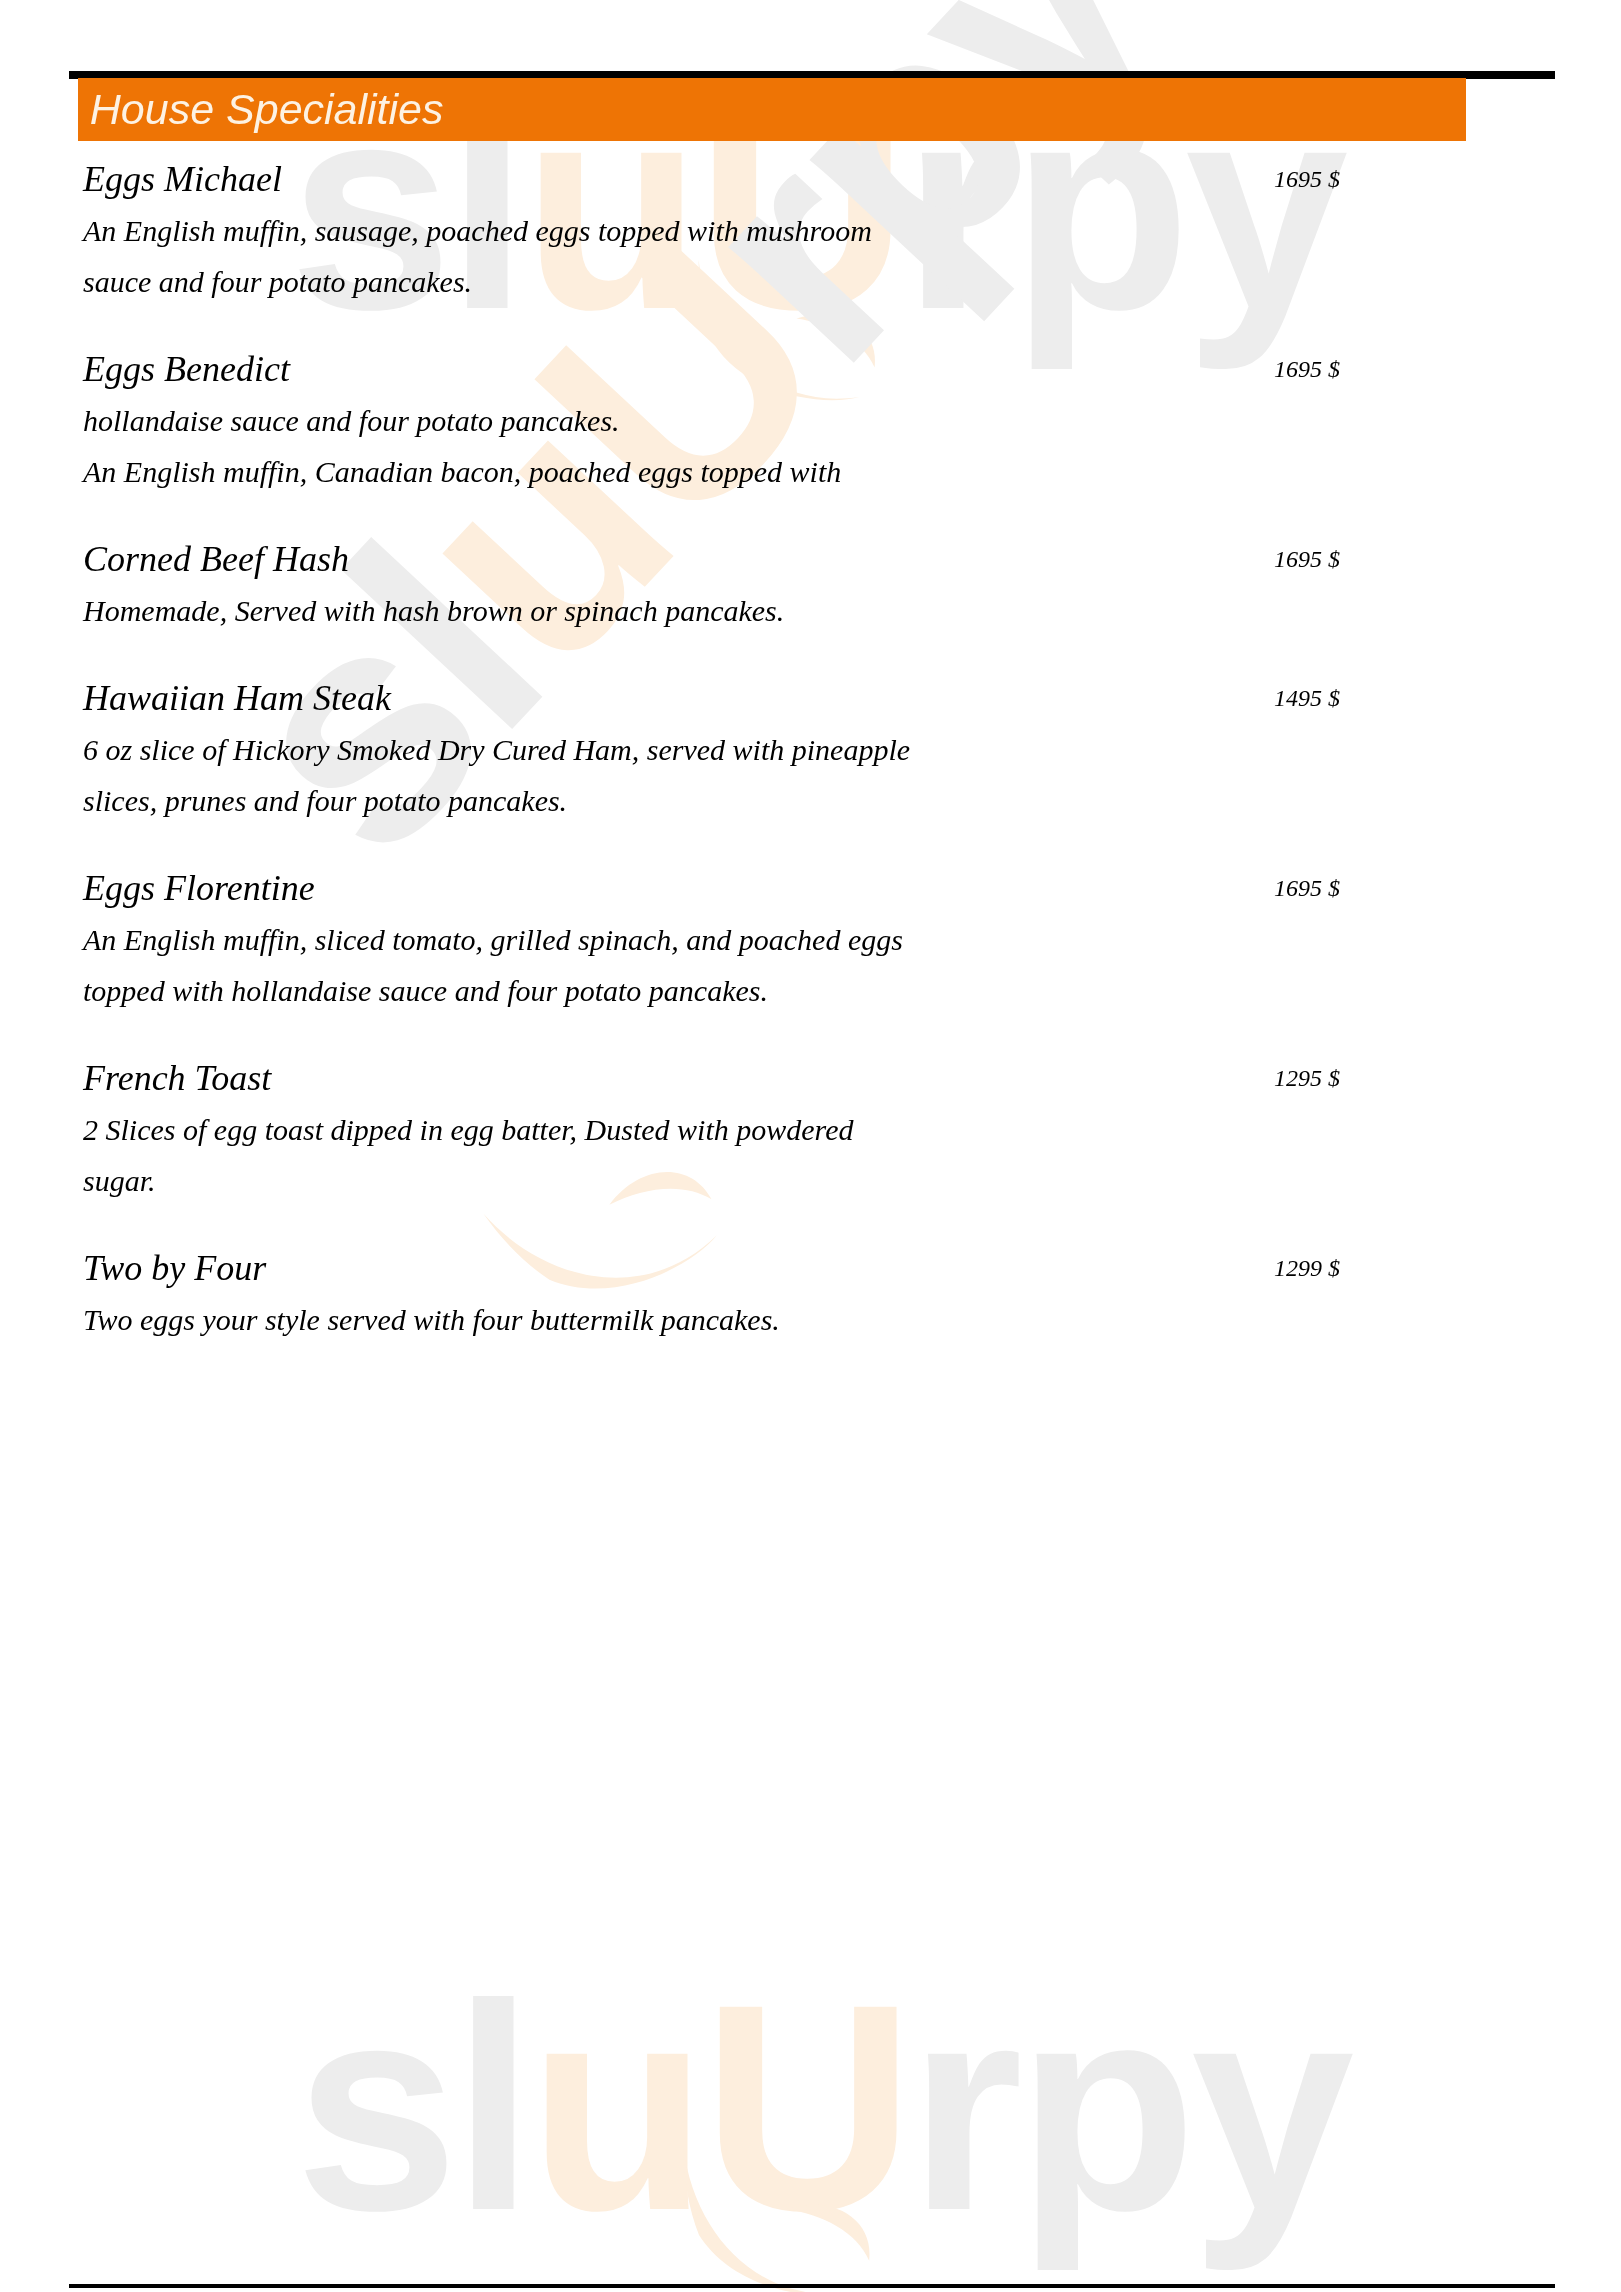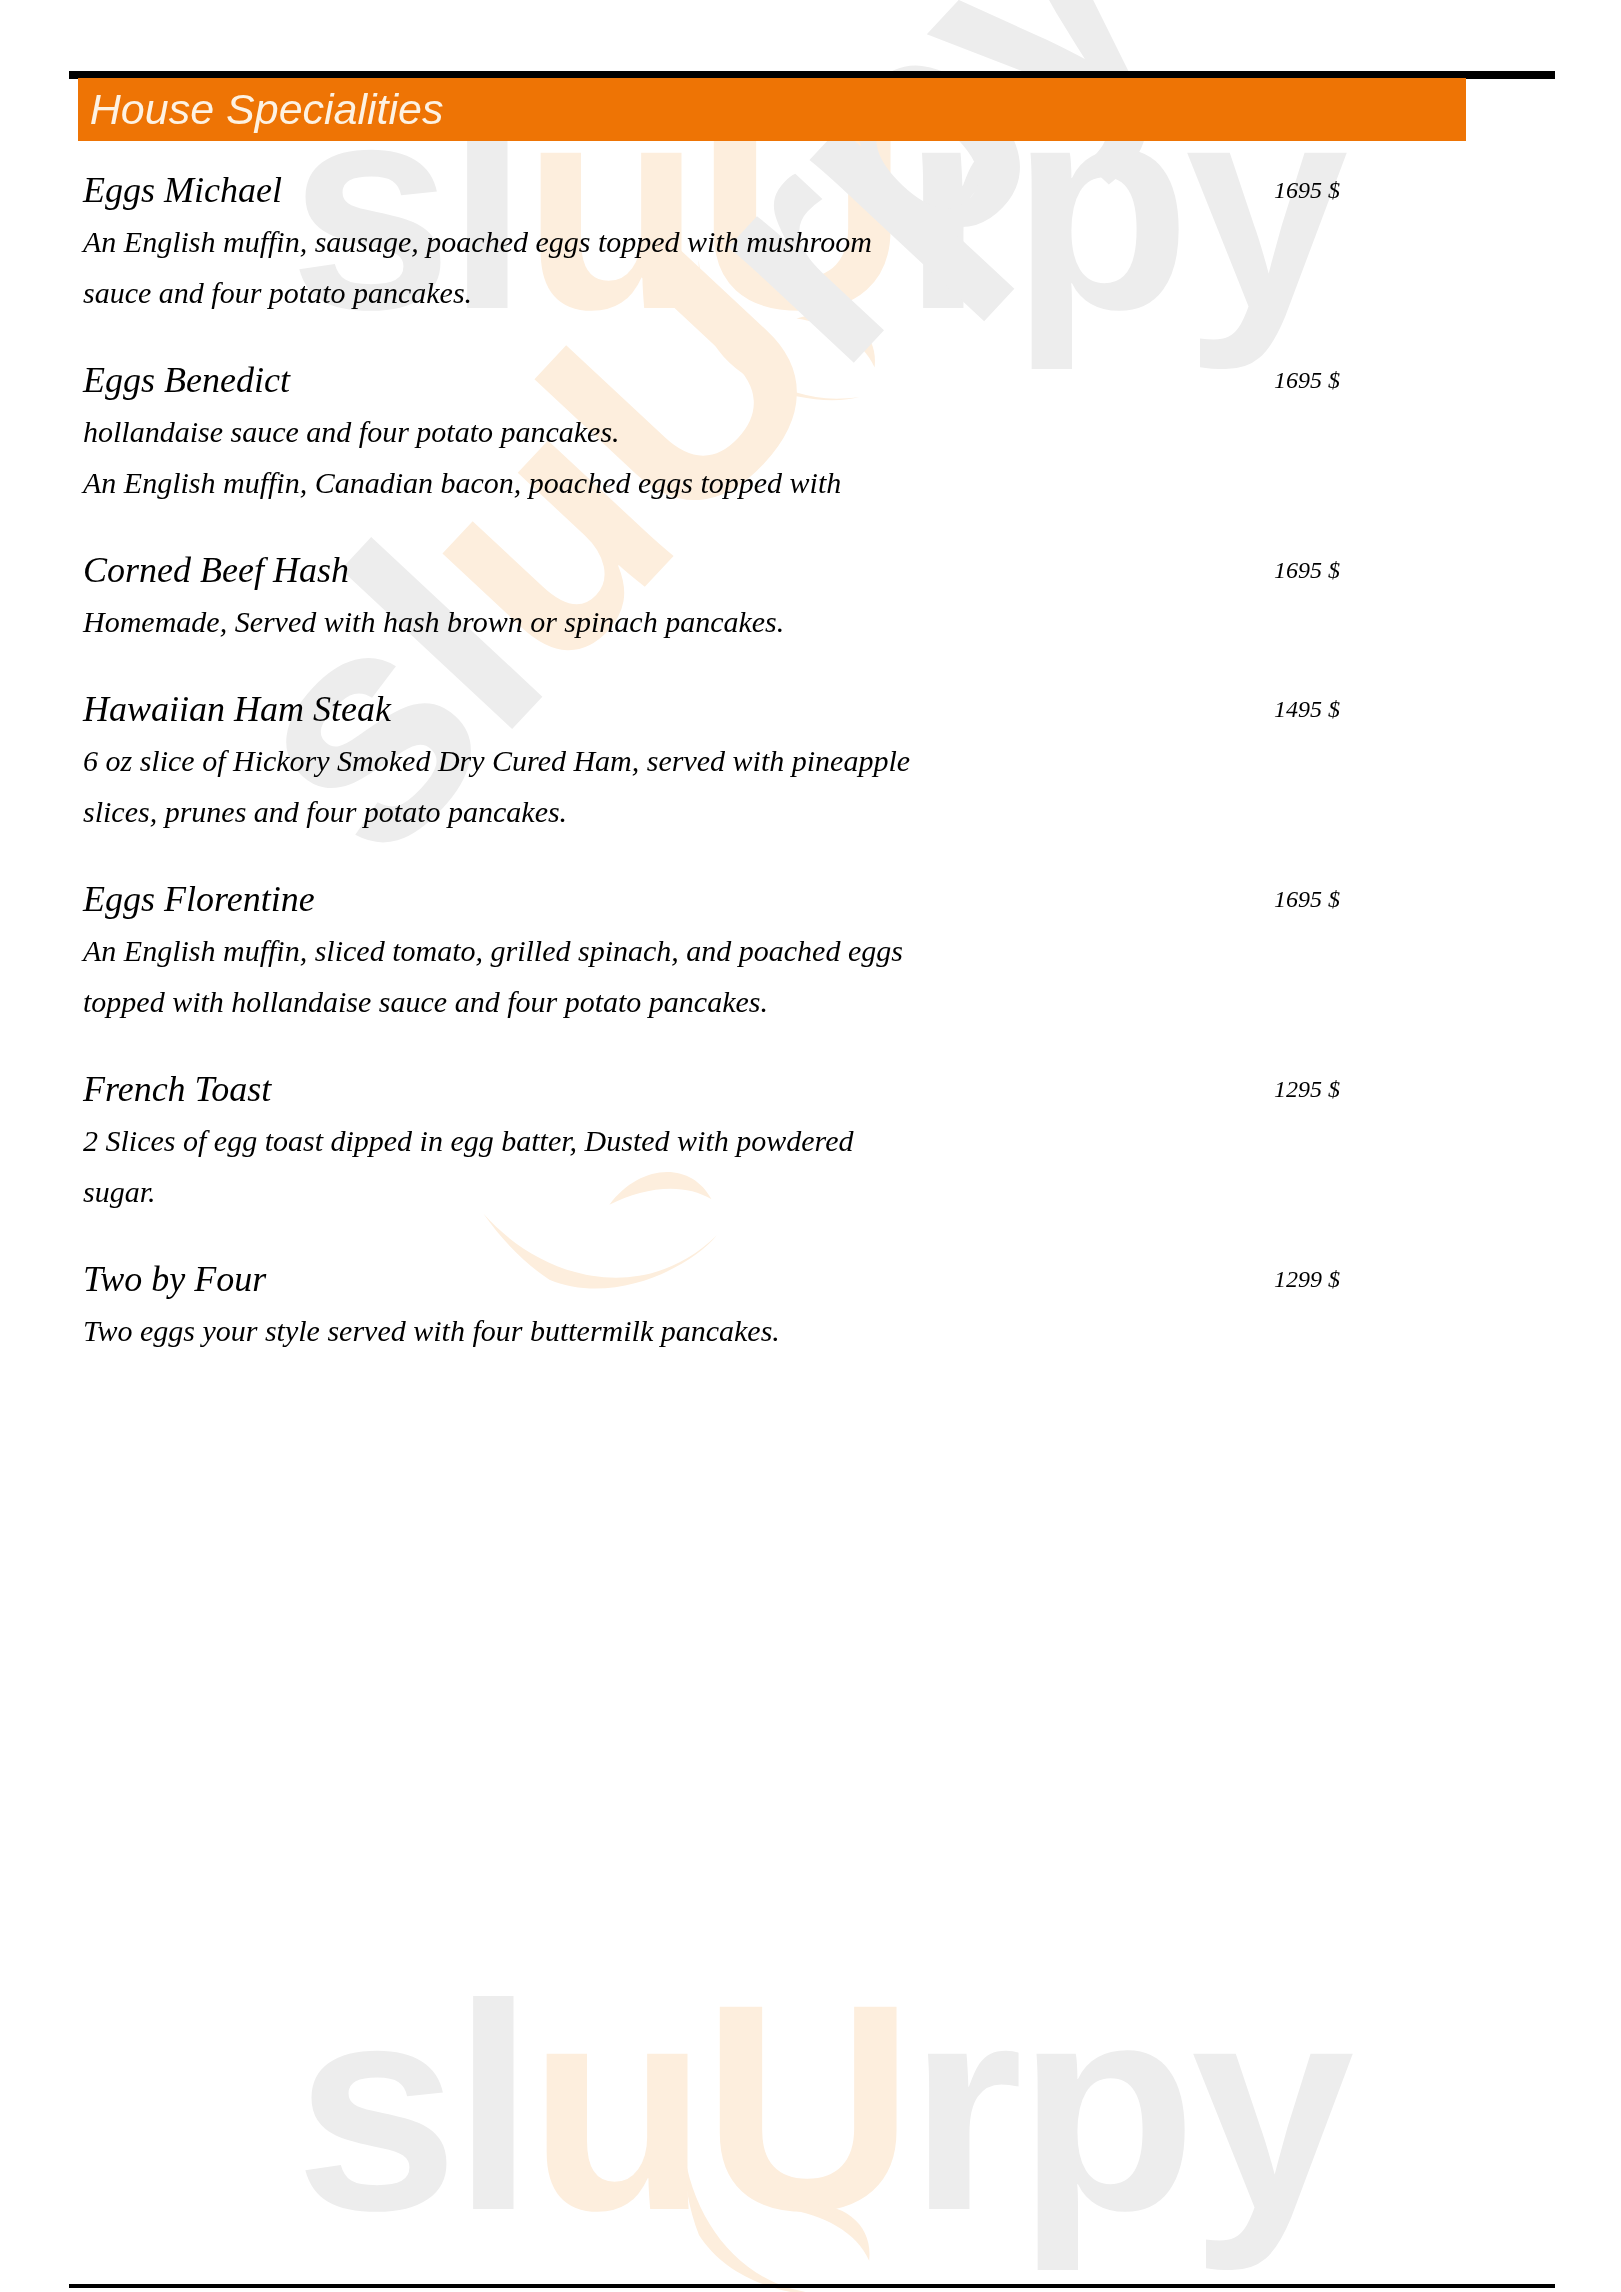--- a/index.html
+++ b/index.html
@@ -82,21 +82,21 @@
     font-size: 43px;
     font-weight: 400;
     color: #fdf2e3;
     padding-left: 11.8px;
     line-height: 1;
   }
 
   .items {
     position: absolute;
     left: 83px;
-    top: 165px;
+    top: 154px;
     width: 1392px;
   }
 
   .item {
     position: relative;
     margin-bottom: 37px;
   }
   .item-head {
     display: flex;
     align-items: baseline;

